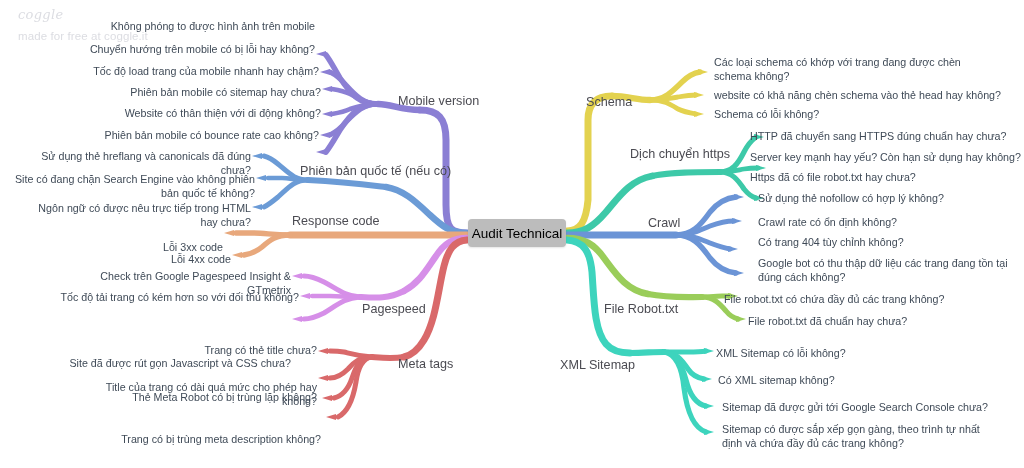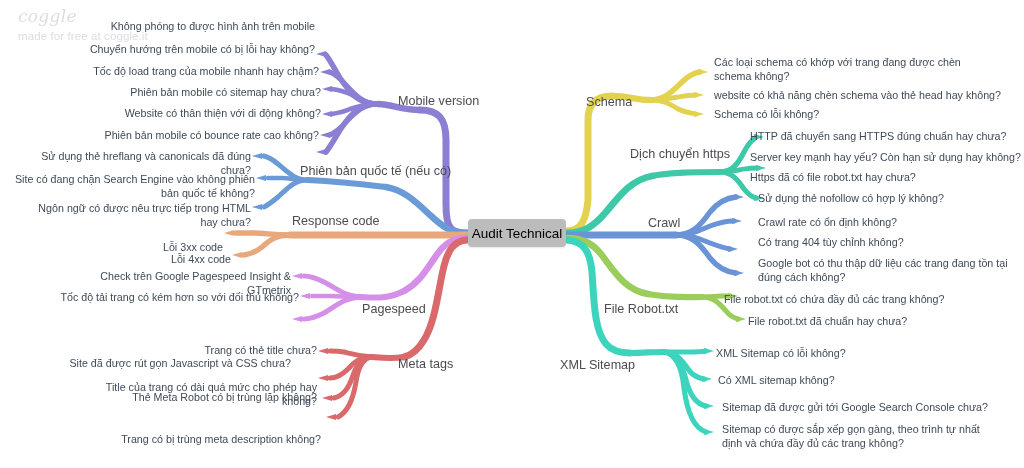--- a/index.html
+++ b/index.html
@@ -18,21 +18,21 @@
     position:absolute;
     left:0;top:0;
     width:1024px;height:468px;
     pointer-events:none;
   }
   .logo{
     position:absolute;
     left:18px;top:8px;
     font-family:"DejaVu Serif","Liberation Serif",serif;
     font-style:italic;
-    font-size:17px;
+    font-size:13px;
     color:#dcdde2;
     letter-spacing:0.3px;
     line-height:1;
   }
   .logo-sub{
     position:absolute;
     left:18px;top:31px;
     font-size:11.5px;
     color:#dcdde2;
     line-height:1;

